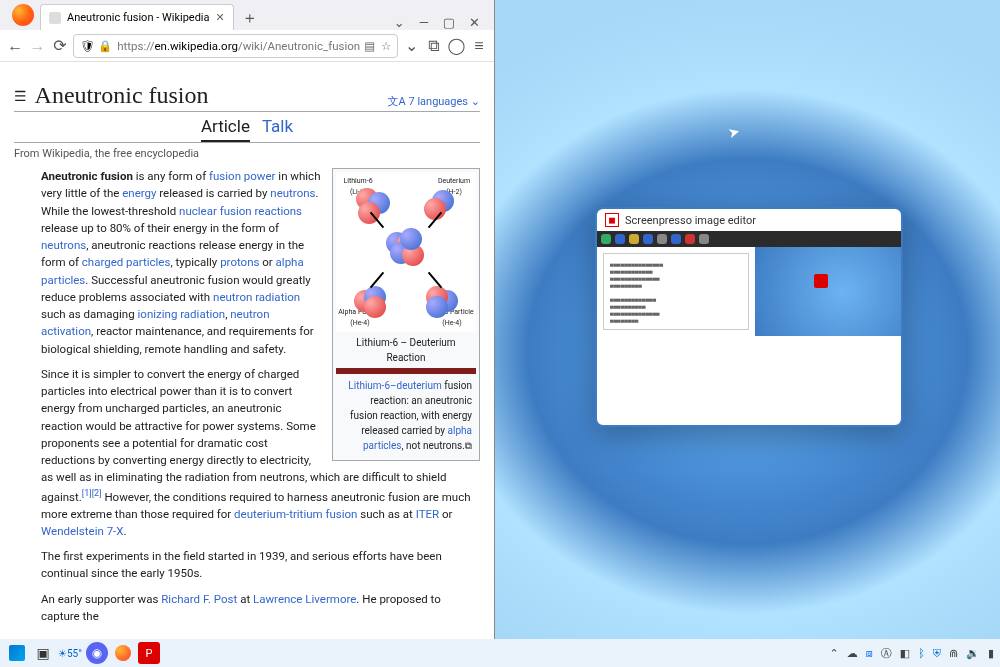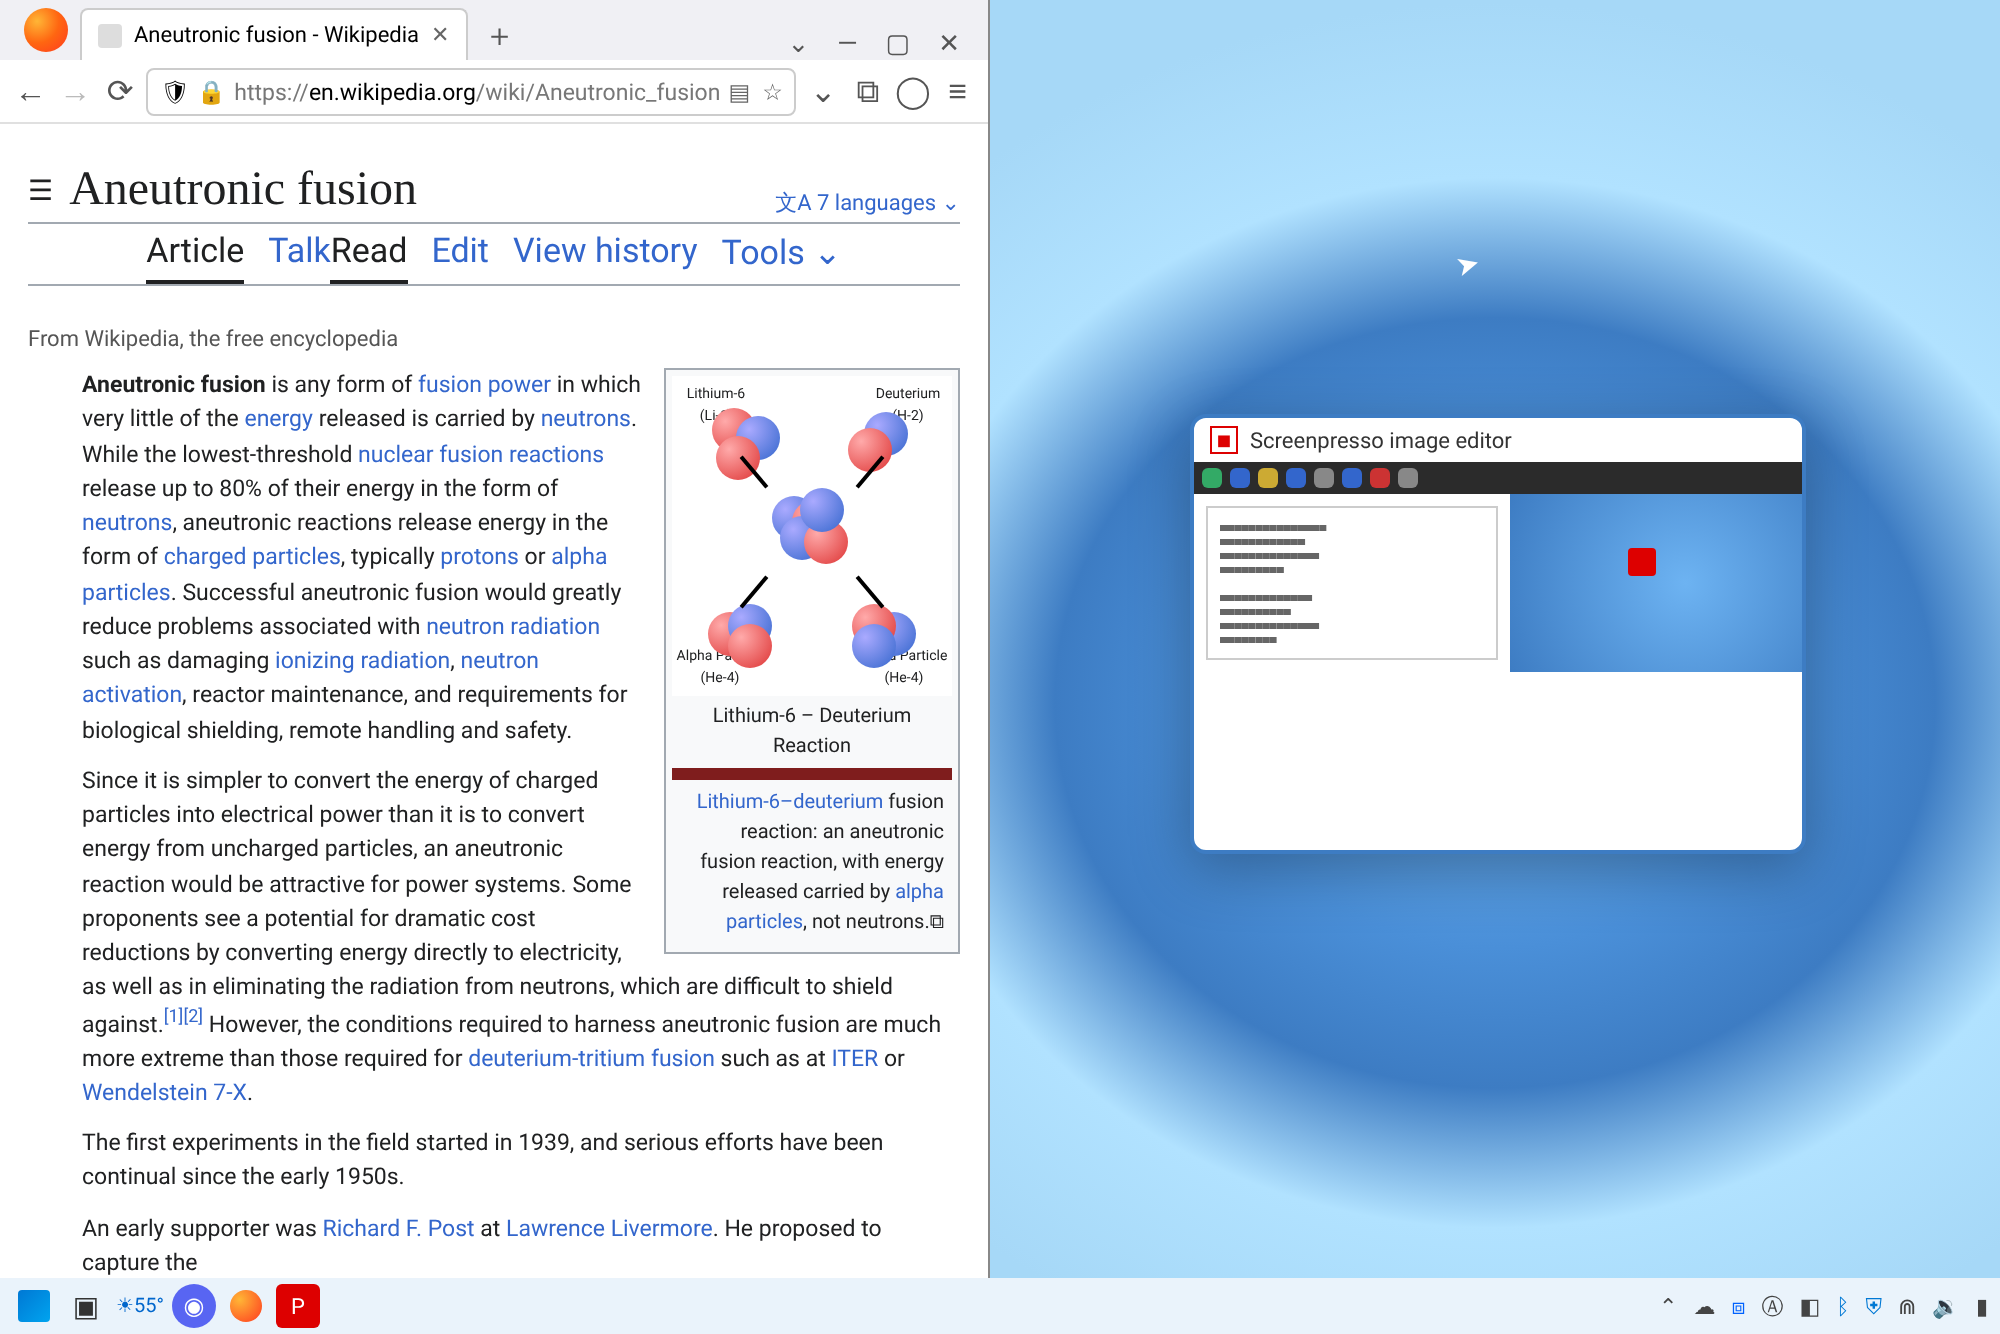--- a/index.html
+++ b/index.html
@@ -67,21 +67,21 @@
 
 .tabs-row { display: flex; justify-content: center; border-bottom: 1px solid #a2a9b1; font-size: 17px; margin-top: 4px; }
 .tabs-row .left-tabs, .tabs-row .right-tabs { display: flex; gap: 12px; }
 .tabs-row span { padding-bottom: 4px; color: #3366cc; cursor: pointer; }
 .tabs-row span.active { color: #202122; border-bottom: 2px solid #202122; }
 
 .body { line-height: 1.5; font-size: 11.5px; margin-top: 6px; }
 .body p { margin-bottom: 8px; margin-left: 27px; }
 .body a { color: #3366cc; text-decoration: none; }
 .body sup { color: #3366cc; font-size: 9px; }
-.subtitle { font-size: 11px; color: #555; margin: 20px 0 8px; }
+.subtitle { font-size: 11px; color: #555; margin: 4px 0 8px; }
 
 .infobox { float: right; width: 148px; border: 1px solid #a2a9b1; padding: 3px; margin: 0 0 8px 10px; font-size: 10px; text-align: center; background:#f8f9fa;}
 .infobox-img { width: 100%; height: 160px; background: #fff; position: relative; }
 .caption { font-size: 10px; padding: 3px; }
 .infobox .desc { text-align:right; padding:4px; border-top:6px solid #7f1d1d;}
 
 h2.section { font-family: Georgia, serif; font-weight: normal; font-size: 18px; border-bottom: 1px solid #a2a9b1; padding-bottom: 2px; margin: 12px 0 6px; }
 h2.section .edit { font-size: 10px; color: #3366cc; font-family: sans-serif; margin-left: 6px; }
 
 
@@ -174,26 +174,20 @@
       </div>
       <div class="lang">
         <span>文A </span><span>7 languages</span><span> ⌄</span>
       </div>
     </div>
 
     <div class="tabs-row">
       <div class="left-tabs">
         <span class="active">Article</span>
         <span>Talk</span>
-      </div>
-      <div class="right-tabs">
-        <span class="active">Read</span>
-        <span>Edit</span>
-        <span>View history</span>
-        <span><span>Tools</span> ⌄</span>
       </div>
     </div>
 
     <div class="subtitle">From Wikipedia, the free encyclopedia</div>
 
     <div class="body">
 
       <div class="infobox">
         <div class="infobox-img">
           <div class="lbl" style="top:4px;left:2px;width:40px">Lithium-6

